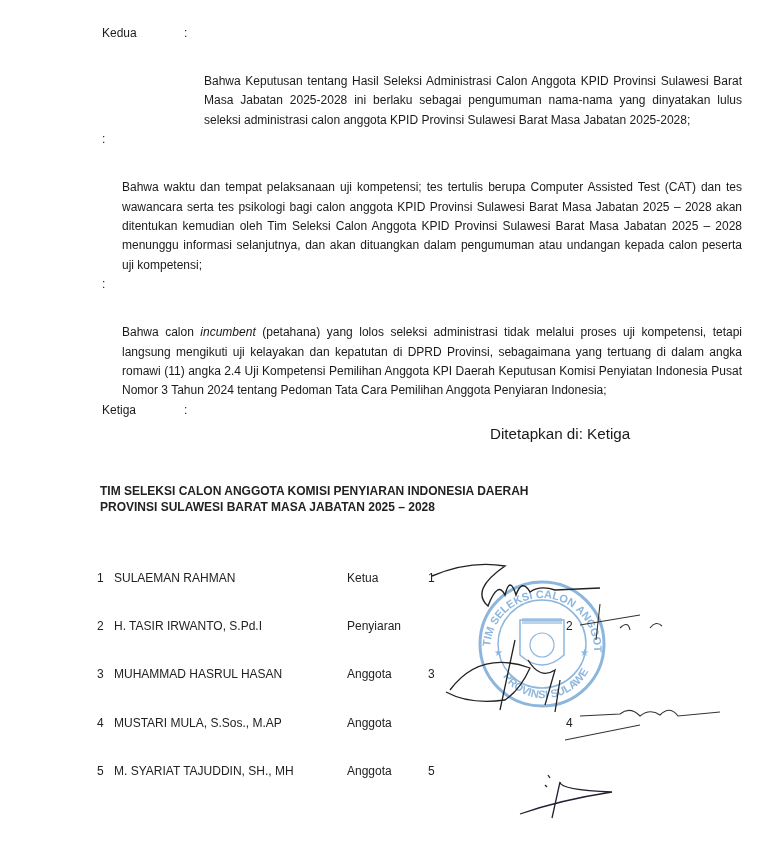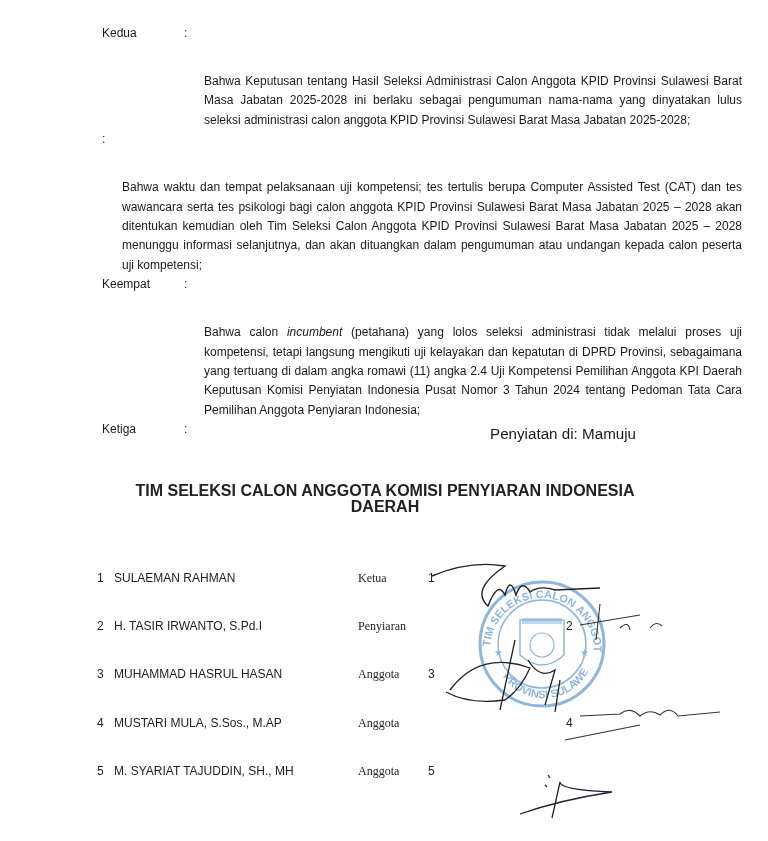--- a/index.html
+++ b/index.html
@@ -9,60 +9,60 @@
   }
   .clauses { position: absolute; left: 102px; top: 24px; width: 640px; }
   .clause { display: flex; font-size: 12px; line-height: 19.4px; }
   .clause .lbl { width: 82px; flex: none; }
   .clause .colon { width: 20px; flex: none; }
   .clause .txt { flex: 1; text-align: justify; margin-top: 48px; }
   .clause .txt em { }
   .place { position: absolute; left: 490px; top: 424px; font-size: 15.2px; line-height: 19.5px; }
   .team-title {
     position: absolute; left: 100px; top: 483px; width: 570px;
-    text-align: center; font-weight: bold; font-size: 16px; line-height: 16px; color: #222;
+    font-weight: bold; font-size: 12px; line-height: 16px; color: #222;
   }
   .members { position: absolute; left: 0; top: 0; width: 768px; height: 841px; }
   .mrow { position: absolute; left: 0; font-size: 12px; color: #222; height: 16px; }
   .mrow .no { position: absolute; left: 97px; }
   .mrow .nm { position: absolute; left: 114px; white-space: nowrap; }
-  .mrow .role { position: absolute; left: 358px; white-space: nowrap; font-family: Liberation Serif, serif; }
+  .mrow .role { position: absolute; left: 347px; white-space: nowrap; }
   .signum { position: absolute; font-size: 12px; color: #222; }
   svg.sig { position: absolute; left: 0; top: 0; width: 768px; height: 841px; pointer-events: none; }
 </style>
 </head>
 <body>
 
 <div class="clauses">
   <div class="clause">
     <span class="lbl">Kedua</span>
     <span class="colon">:</span>
     <span class="txt">Bahwa Keputusan tentang Hasil Seleksi Administrasi Calon Anggota KPID Provinsi Sulawesi Barat Masa Jabatan 2025-2028 ini berlaku sebagai pengumuman nama-nama yang dinyatakan lulus seleksi administrasi calon anggota KPID Provinsi Sulawesi Barat Masa Jabatan 2025-2028;</span>
   </div>
   <div class="clause">
     <span class="colon">:</span>
     <span class="txt">Bahwa waktu dan tempat pelaksanaan uji kompetensi; tes tertulis berupa Computer Assisted Test (CAT) dan tes wawancara serta tes psikologi bagi calon anggota KPID Provinsi Sulawesi Barat Masa Jabatan 2025 – 2028 akan ditentukan kemudian oleh Tim Seleksi Calon Anggota KPID Provinsi Sulawesi Barat Masa Jabatan 2025 – 2028 menunggu informasi selanjutnya, dan akan dituangkan dalam pengumuman atau undangan kepada calon peserta uji kompetensi;</span>
   </div>
   <div class="clause">
-    <span class="lbl">Keempat</span>
     <span class="colon">:</span>
     <span class="txt"><span>Bahwa calon </span><em>incumbent</em><span> (petahana) yang lolos seleksi administrasi tidak melalui proses uji kompetensi, tetapi langsung mengikuti uji kelayakan dan kepatutan di DPRD Provinsi, sebagaimana yang tertuang di dalam angka romawi (11) angka 2.4 Uji Kompetensi Pemilihan Anggota KPI Daerah Keputusan Komisi Penyiatan Indonesia Pusat Nomor 3 Tahun 2024 tentang Pedoman Tata Cara Pemilihan Anggota Penyiaran Indonesia;</span></span>
   </div>
   <div class="clause">
     <span class="lbl">Ketiga</span>
     <span class="colon">:</span>
   </div>
 </div>
 
 <div class="place">
-  <div>Penyiatan di:  Mamuju</div>
+  <div>Ditetapkan di:  Ketiga</div>
 </div>
 
 <div class="team-title">
   <div>TIM SELEKSI CALON ANGGOTA KOMISI PENYIARAN INDONESIA DAERAH</div>
+  <div>PROVINSI SULAWESI BARAT MASA JABATAN 2025 – 2028</div>
 </div>
 
 <svg class="sig" viewBox="0 0 768 841">
   <g opacity="0.85">
     <circle cx="542" cy="644" r="62" fill="none" stroke="#7aaad8" stroke-width="3"></circle>
     <circle cx="542" cy="644" r="44" fill="none" stroke="#7aaad8" stroke-width="1.5"></circle>
     <defs>
       <path id="arcTop" d="M 490 650 A 52 52 0 0 1 594 650"></path>
       <path id="arcBot" d="M 500 672 A 50 50 0 0 0 588 672"></path>
     </defs>

